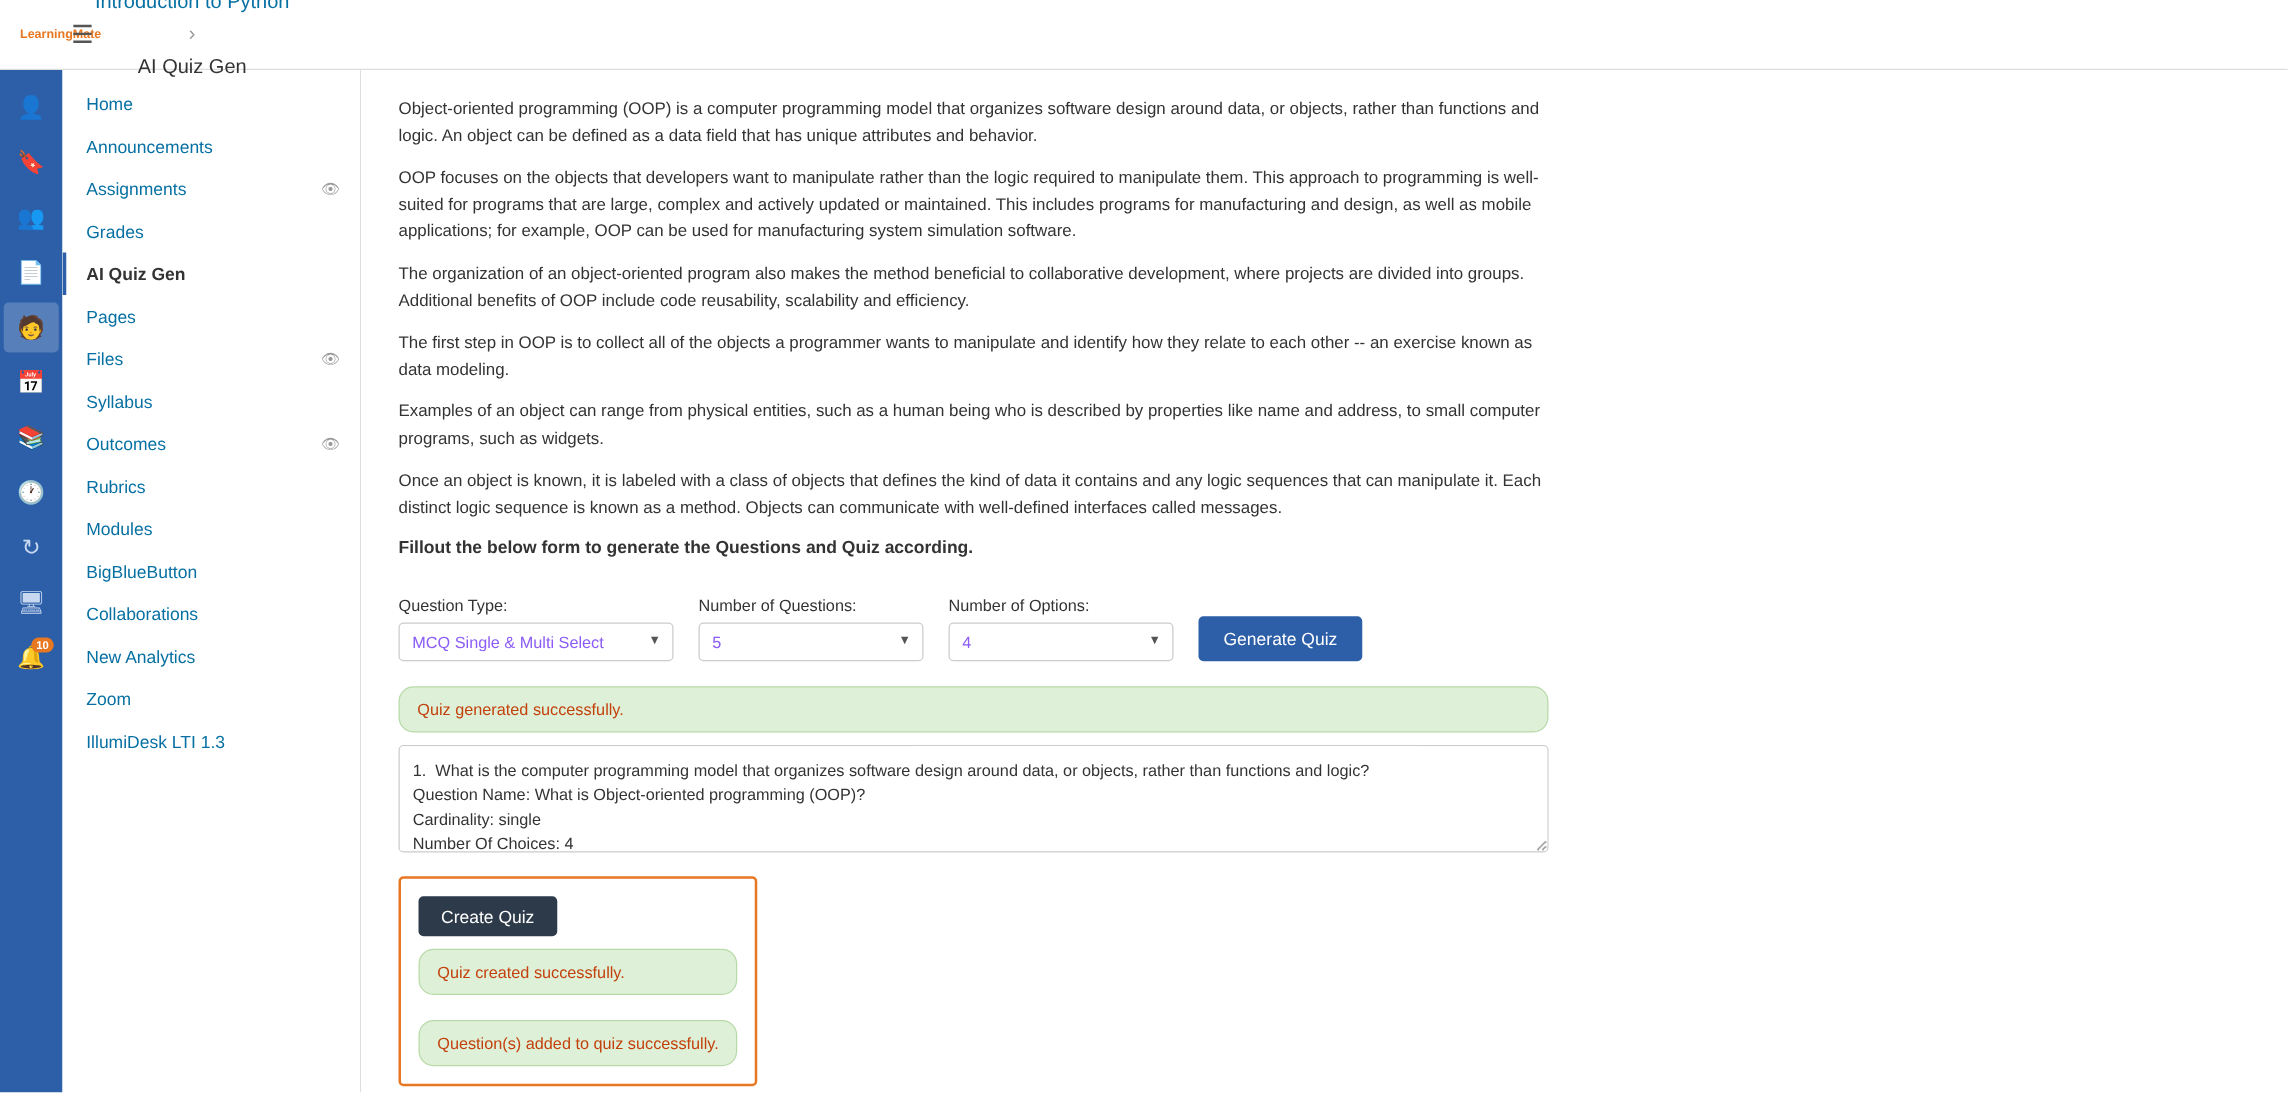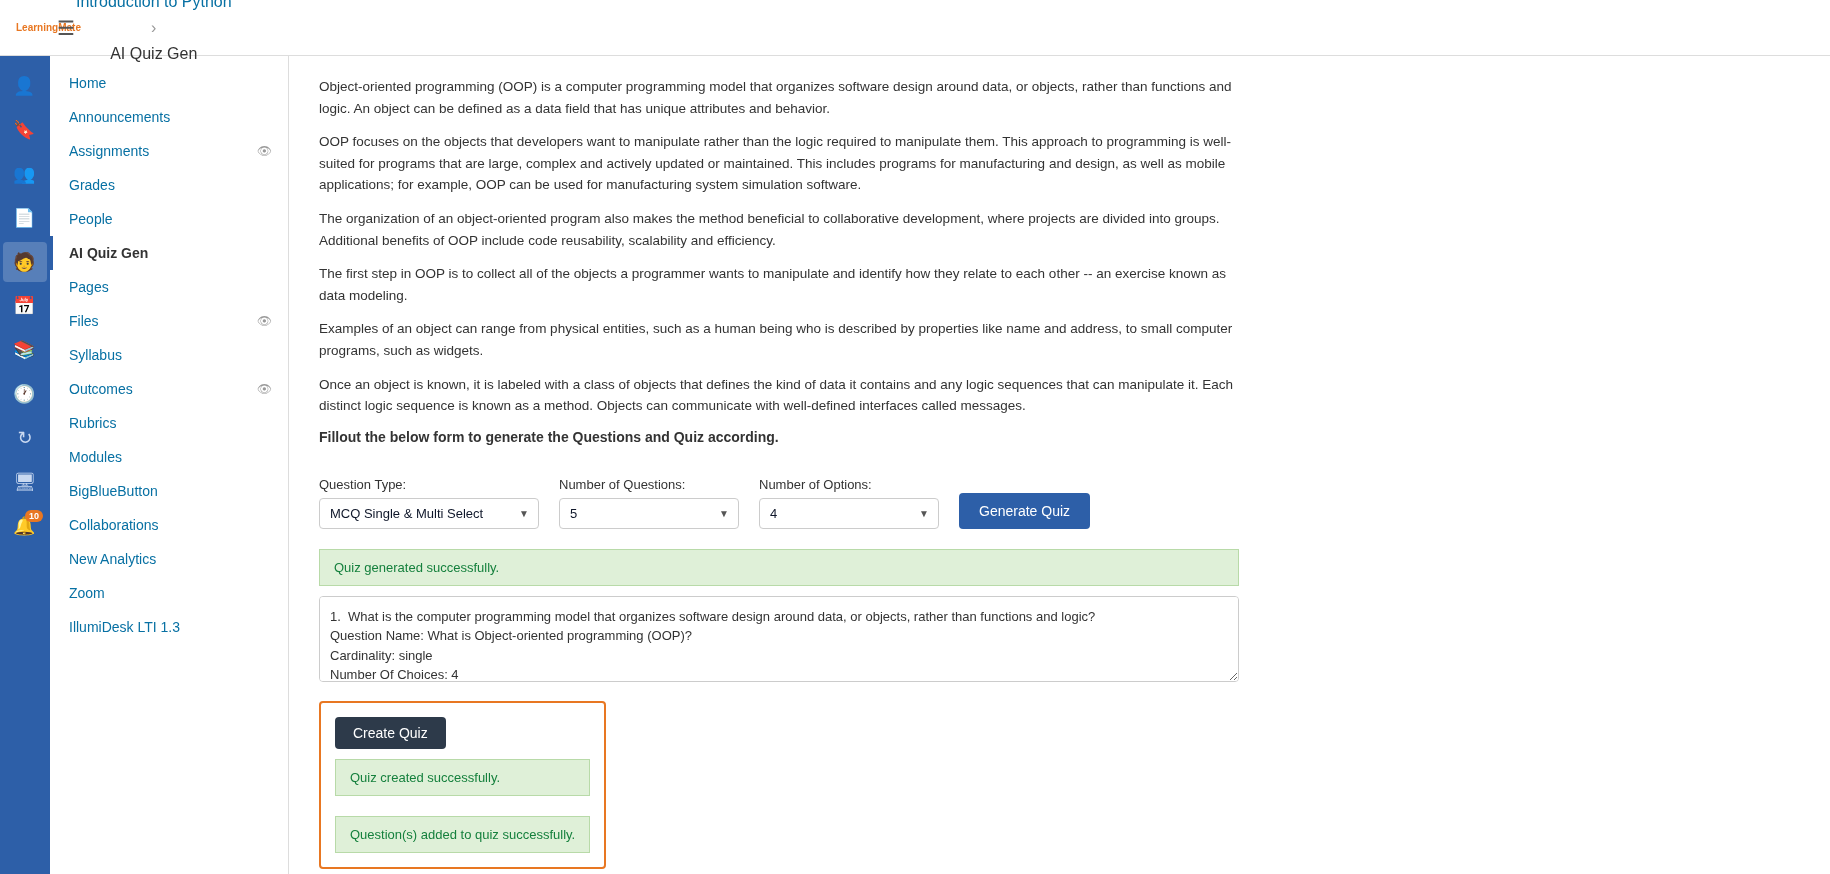--- a/index.html
+++ b/index.html
@@ -166,21 +166,21 @@
       color: #333;
     }
     .form-group select {
       border: 1px solid #ccc;
       border-radius: 4px;
       padding: 7px 44px 7px 10px;
       font-size: 13px;
       background: #fff;
       appearance: none;
       cursor: pointer;
-      color: #0f172a;
+      color: #8b5cf6;
     }
     .select-wrapper {
       position: relative;
     }
     .select-wrapper::after {
       content: '▼';
       position: absolute;
       right: 10px;
       top: 50%;
       transform: translateY(-50%);
@@ -200,22 +200,22 @@
       font-size: 14px;
       cursor: pointer;
       height: 36px;
     }
 
     
     .success-banner {
       background: #dff0d8;
       border: 1px solid #b8daa8;
       padding: 10px 14px;
-      border-radius: 0;
-      color: #15803d;
+      border-radius: 12px;
+      color: #c2410c;
       font-size: 13px;
       margin-bottom: 10px;
     }
 
     
     .quiz-textarea-wrapper {
       position: relative;
       margin-bottom: 16px;
     }
     .quiz-textarea {
@@ -302,23 +302,20 @@
       </div>
       <div class="sidebar-item">
         <span>Announcements</span>
       </div>
       <div class="sidebar-item">
         <span>Assignments</span>
         <span class="eye-icon">👁</span>
       </div>
       <div class="sidebar-item">
         <span>Grades</span>
-      </div>
-      <div class="sidebar-item">
-        <span>People</span>
       </div>
       <div class="sidebar-item active">
         <span>AI Quiz Gen</span>
       </div>
       <div class="sidebar-item">
         <span>Pages</span>
       </div>
       <div class="sidebar-item">
         <span>Files</span>
         <span class="eye-icon">👁</span>

